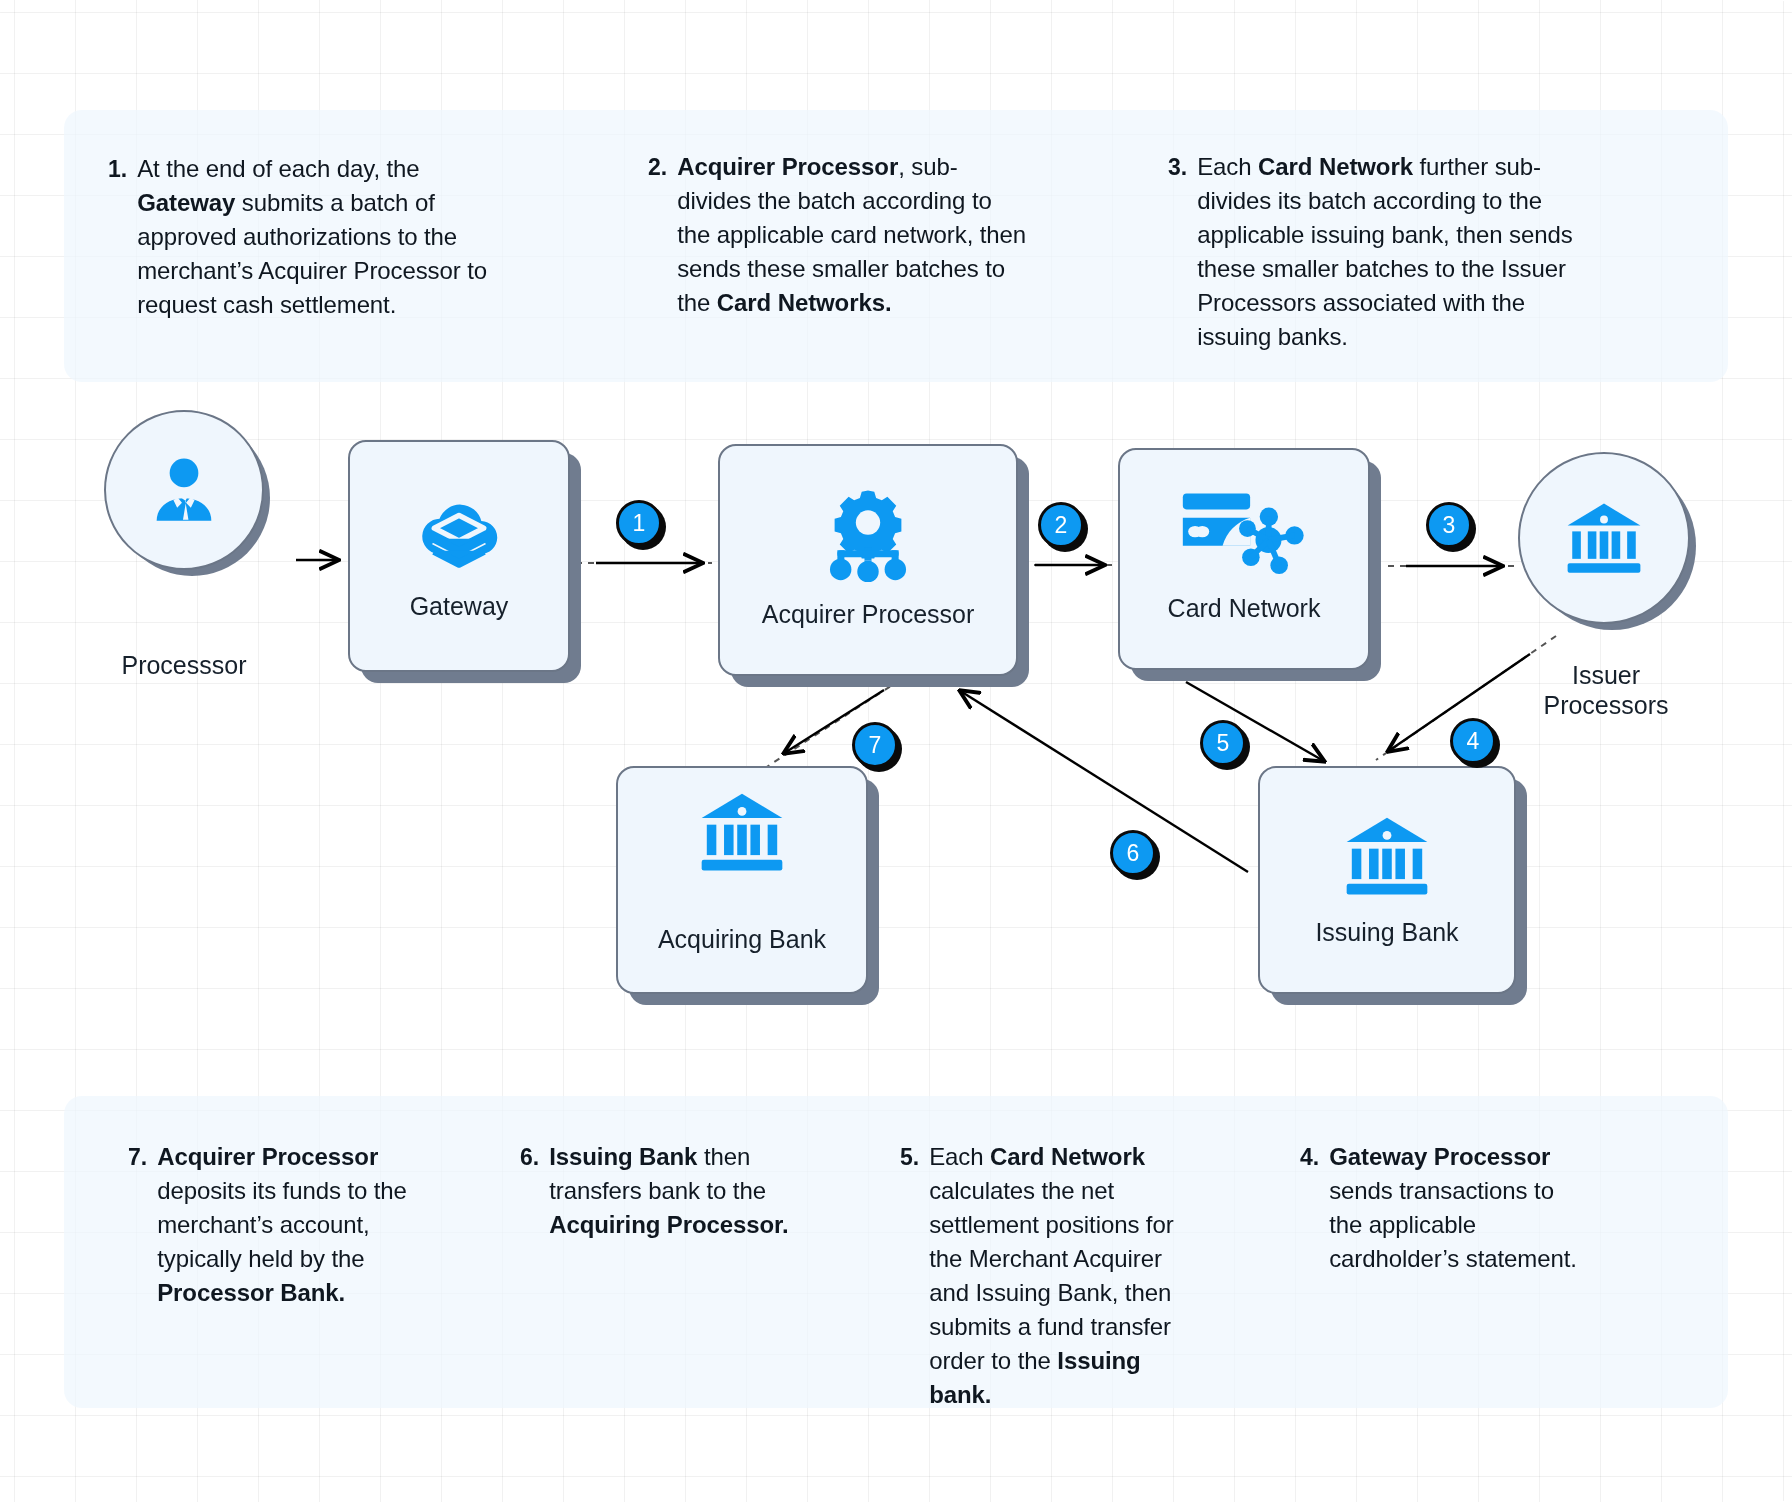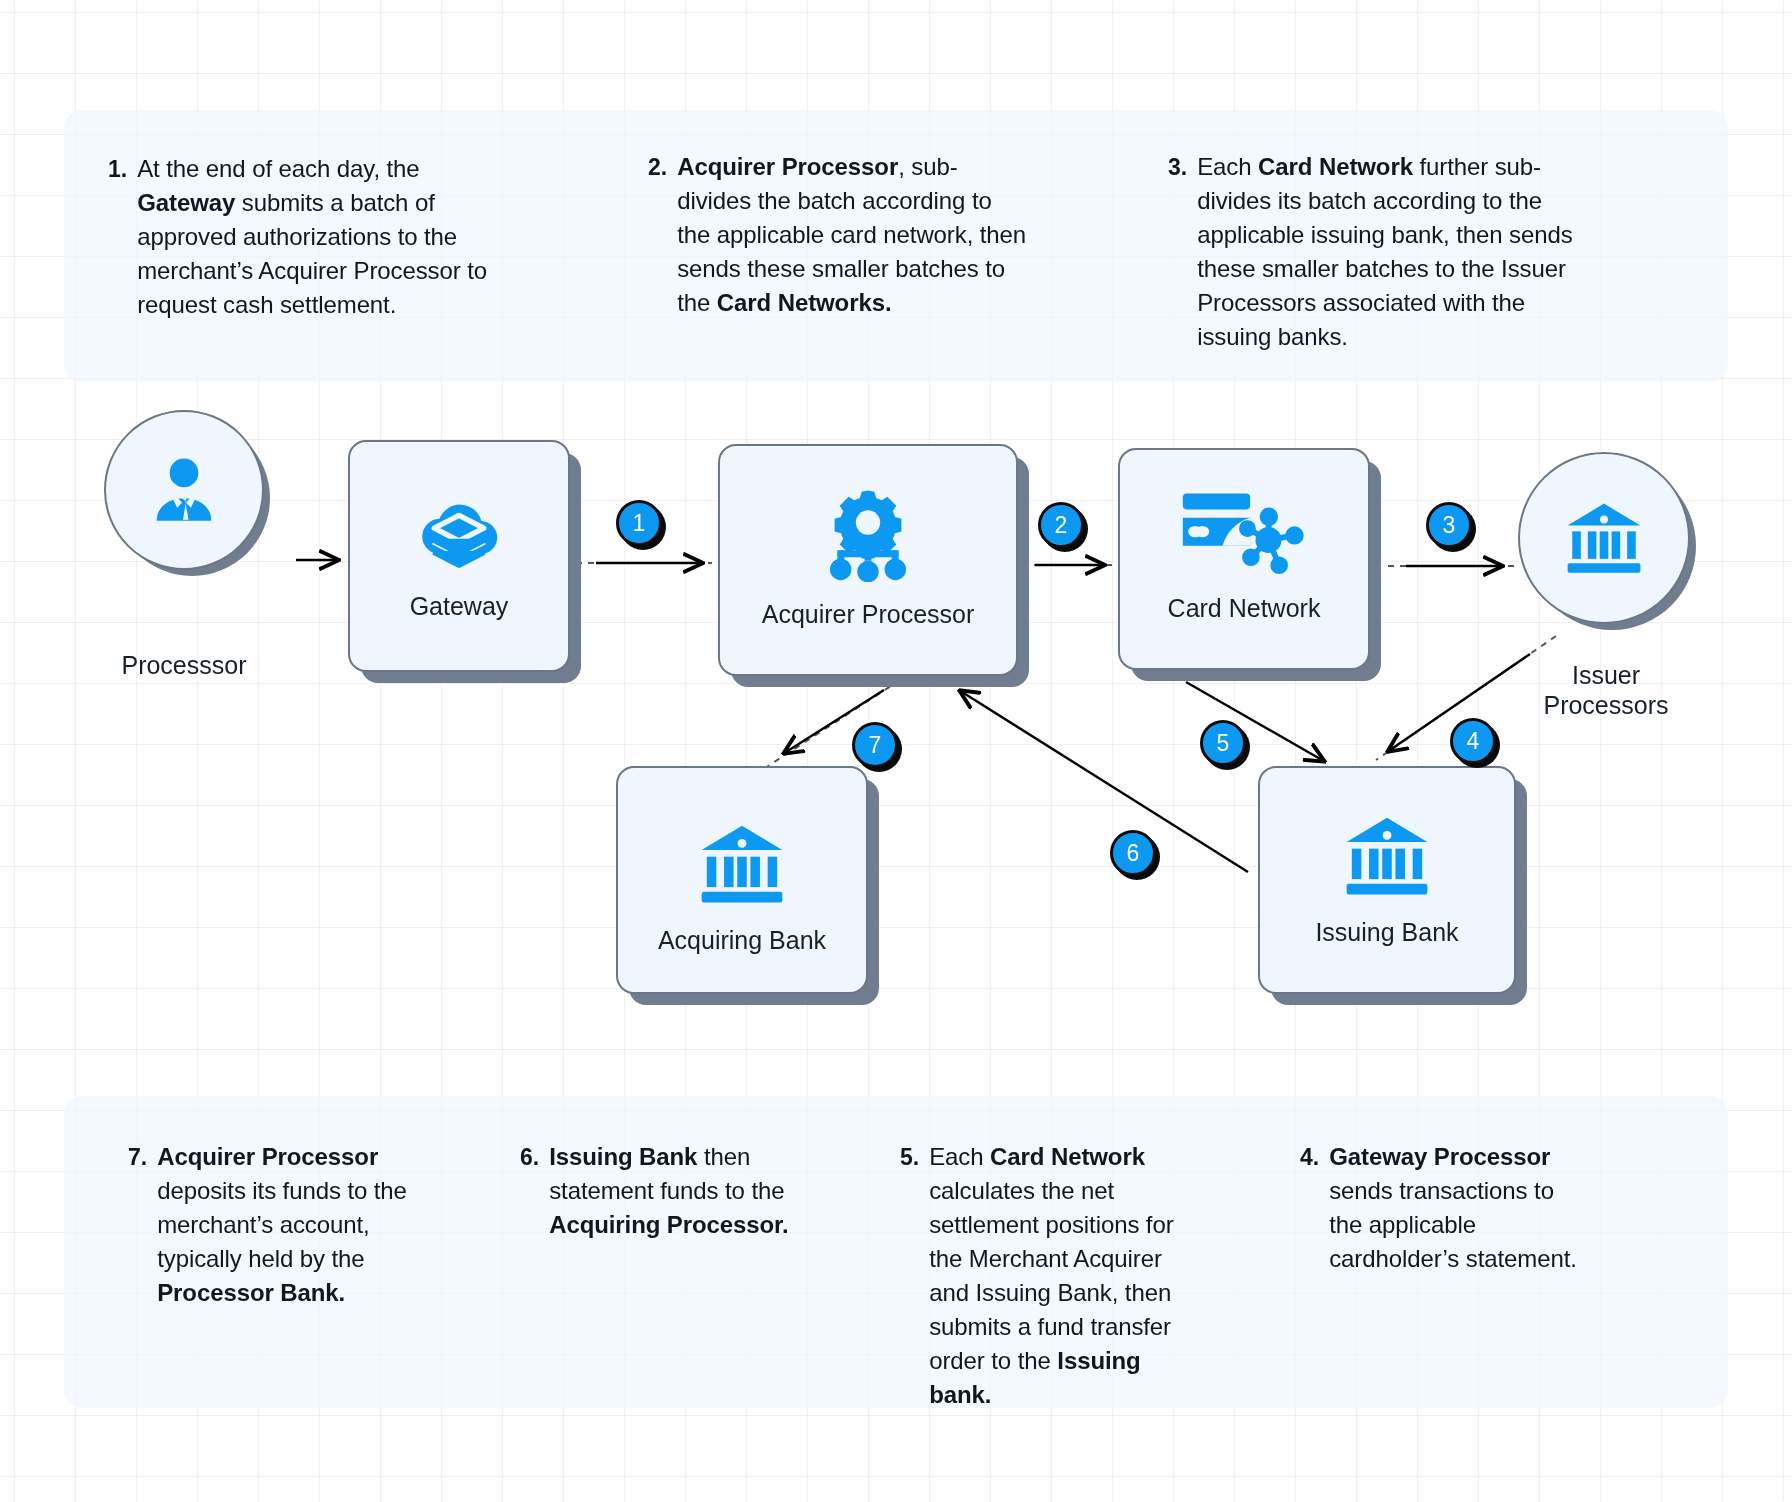--- a/index.html
+++ b/index.html
@@ -94,21 +94,21 @@
   }
 
   
   #n-cardholder { left: 104px; top: 410px; width: 160px; height: 160px; }
   #lbl-cardholder { left: 64px; top: 650px; width: 240px; }
   #n-gateway   { left: 348px; top: 440px; width: 222px; height: 232px; padding-top: 46px; }
   #n-acquirer  { left: 718px; top: 444px; width: 300px; height: 232px; padding-top: 40px; }
   #n-cardnet   { left: 1118px; top: 448px; width: 252px; height: 222px; padding-top: 38px; }
   #n-issuerproc{ left: 1518px; top: 452px; width: 172px; height: 172px; }
   #lbl-issuerproc { left: 1520px; top: 638px; width: 172px; margin-top: 22px; }
-  #n-acqbank   { left: 616px; top: 766px; width: 252px; height: 228px; padding-top: 52px; }
+  #n-acqbank   { left: 616px; top: 766px; width: 252px; height: 228px; padding-top: 20px; gap: 31px; }
   #n-issbank   { left: 1258px; top: 766px; width: 258px; height: 228px; padding-top: 44px; }
 
   .node.box .label { margin-top: 18px; }
 
   
   .badge {
     position: absolute;
     width: 46px; height: 46px;
     border-radius: 50%;
     background: #0d99f2;
@@ -152,21 +152,21 @@
     <span class="num">3.</span>
     <span class="body"><span>Each </span><b>Card Network</b><span> further sub-divides its batch according to the applicable issuing bank, then sends these smaller batches to the Issuer Processors associated with the issuing banks.</span></span>
   </div>
 
   <div class="step" id="step7">
     <span class="num">7.</span>
     <span class="body"><b>Acquirer Processor</b><span> deposits its funds to the merchant’s account, typically held by the </span><b>Processor Bank.</b></span>
   </div>
   <div class="step" id="step6">
     <span class="num">6.</span>
-    <span class="body"><b>Issuing Bank</b><span> then statement funds to the </span><b>Acquiring Processor.</b></span>
+    <span class="body"><b>Issuing Bank</b><span> then transfers bank to the </span><b>Acquiring Processor.</b></span>
   </div>
   <div class="step" id="step5">
     <span class="num">5.</span>
     <span class="body"><span>Each </span><b>Card Network</b><span> calculates the net settlement positions for the Merchant Acquirer and Issuing Bank, then submits a fund transfer order to the </span><b>Issuing bank.</b></span>
   </div>
   <div class="step" id="step4">
     <span class="num">4.</span>
     <span class="body"><b>Gateway Processor</b><span> sends transactions to the applicable cardholder’s statement.</span></span>
   </div>
 

